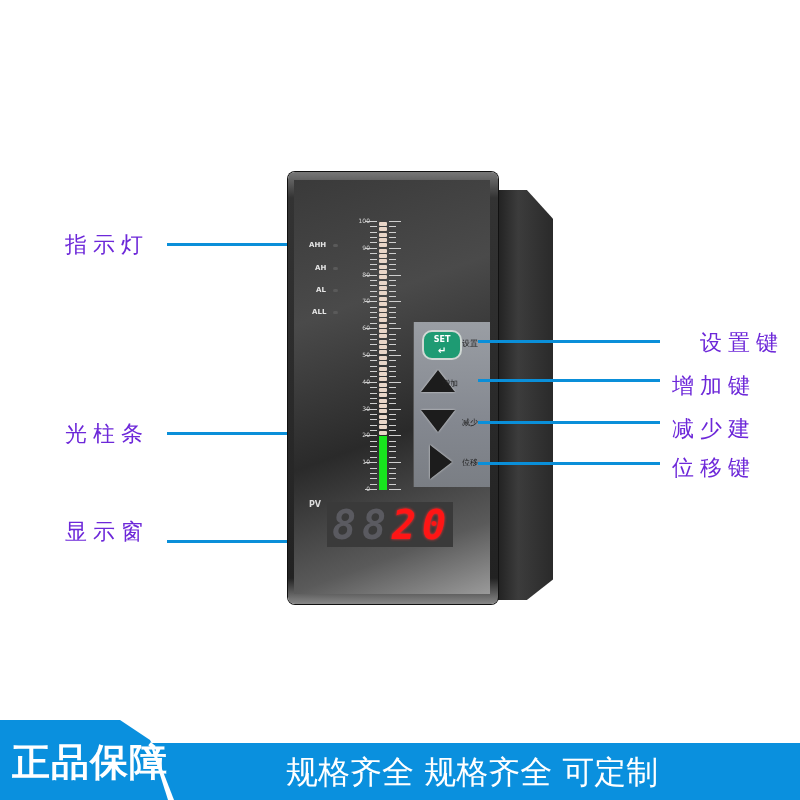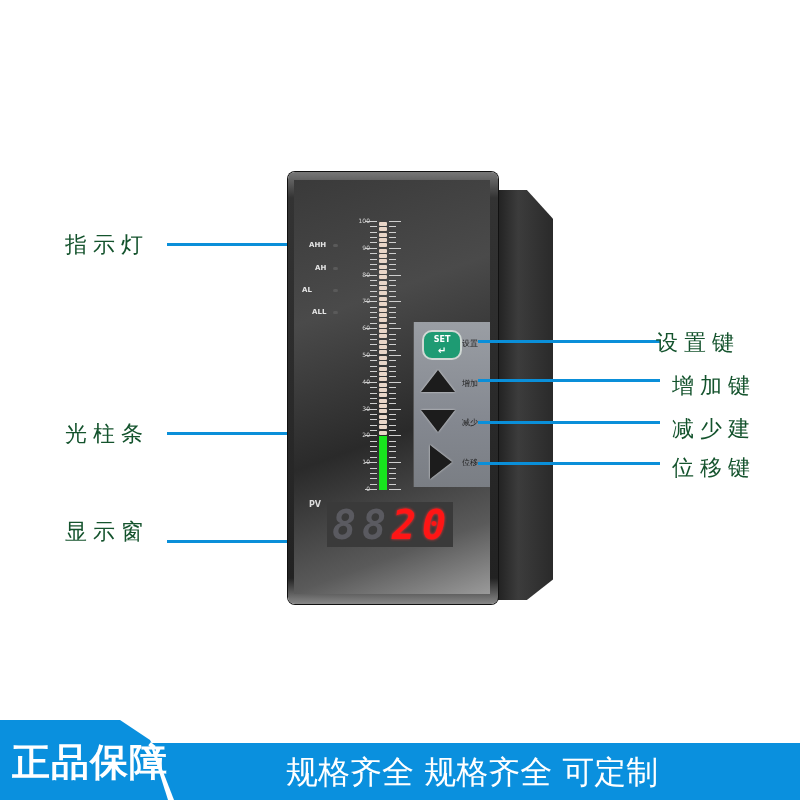--- a/index.html
+++ b/index.html
@@ -1,17 +1,17 @@
 <!DOCTYPE html>
 <html><head>
 <meta charset="utf-8">
 <style>
   html,body{margin:0;padding:0;}
   body{width:800px;height:800px;background:#fff;position:relative;overflow:hidden;font-family:"DejaVu Sans",sans-serif;}
-  .label{position:absolute;font-size:22px;color:#14532d;letter-spacing:6px;white-space:nowrap;}
+  .label{position:absolute;font-size:22px;color:#6d28d9;letter-spacing:6px;white-space:nowrap;}
   .leader{position:absolute;height:3px;background:#0a8fd9;}
   
   .side{position:absolute;left:495px;top:190px;width:58px;height:410px;
         background:linear-gradient(90deg,#1e1e1e 0%,#3c3c3c 40%,#2a2a2a 100%);
         border-radius:2px 10px 10px 2px;
         clip-path:polygon(0 0,55% 0,100% 7%,100% 95%,55% 100%,0 100%);}
   .bezel{position:absolute;left:288px;top:172px;width:210px;height:432px;
          background:linear-gradient(180deg,#777 0%,#333 6%,#222 94%,#888 100%);
          border-radius:7px;box-shadow:0 0 0 1px #111;}
   .face{position:absolute;left:294px;top:180px;width:196px;height:414px;
@@ -59,21 +59,21 @@
 <div>
   <div class="side"></div>
   <div class="bezel"></div>
   <div class="face"></div>
 
   <div>
     <span class="alarm" style="left:309px;top:241px;">AHH</span>
     <span class="led" style="left:333px;top:244px;"></span>
     <span class="alarm" style="left:315px;top:264px;">AH</span>
     <span class="led" style="left:333px;top:267px;"></span>
-    <span class="alarm" style="left:302px;top:286px;">AL</span>
+    <span class="alarm" style="left:316px;top:286px;">AL</span>
     <span class="led" style="left:333px;top:289px;"></span>
     <span class="alarm" style="left:312px;top:308px;">ALL</span>
     <span class="led" style="left:333px;top:311px;"></span>
   </div>
 
   <div id="scale">
       <span class="scale-num" style="left: 354px; top: 217px;">100</span>
       <span class="scale-num" style="left: 354px; top: 243.8px;">90</span>
       <span class="scale-num" style="left: 354px; top: 270.6px;">80</span>
       <span class="scale-num" style="left: 354px; top: 297.4px;">70</span>
@@ -241,39 +241,39 @@
     </div>
 
   <div class="keypad"></div>
   <div class="setkey">
     <div style="margin-top:2px;">SET</div>
     <div style="font-size:10px;line-height:10px;">↵</div>
   </div>
   <span class="keylabel" style="left:462px;top:338px;">设置</span>
 
   <div class="tri" style="left:421px;top:370px;border-left:17px solid transparent;border-right:17px solid transparent;border-bottom:22px solid #1c1c1c;filter:drop-shadow(0 0 1px #ddd);"></div>
-  <span class="keylabel" style="left:462px;top:378px;">增加</span>
+  <span class="keylabel" style="left:442px;top:378px;">增加</span>
 
   <div class="tri" style="left:421px;top:410px;border-left:17px solid transparent;border-right:17px solid transparent;border-top:22px solid #1c1c1c;filter:drop-shadow(0 0 1px #ddd);"></div>
   <span class="keylabel" style="left:462px;top:417px;">减少</span>
 
   <div class="tri" style="left:430px;top:445px;border-top:17px solid transparent;border-bottom:17px solid transparent;border-left:22px solid #1c1c1c;filter:drop-shadow(0 0 1px #ddd);"></div>
   <span class="keylabel" style="left:462px;top:457px;">位移</span>
 
   <span class="pv">PV</span>
   <div class="display">
     <span class="digit off" style="left:4px;">8</span>
     <span class="digit off" style="left:34px;">8</span>
     <span class="digit on" style="left:64px;">2</span>
     <span class="digit on" style="left:94px;">0</span>
   </div>
 </div>
 
 <div class="leader" style="left:478px;top:340px;width:182px;"></div>
-<div class="label" style="left:656px;top:328px;">设置键</div>
+<div class="label" style="left:700px;top:328px;">设置键</div>
 <div class="leader" style="left:478px;top:379px;width:182px;"></div>
 <div class="label" style="left:672px;top:371px;">增加键</div>
 <div class="leader" style="left:478px;top:421px;width:182px;"></div>
 <div class="label" style="left:672px;top:414px;">减少建</div>
 <div class="leader" style="left:478px;top:462px;width:182px;"></div>
 <div class="label" style="left:672px;top:453px;">位移键</div>
 
 <div class="banner-bar"></div>
 <div class="banner-left"></div>
 <div class="banner-slash"></div>

